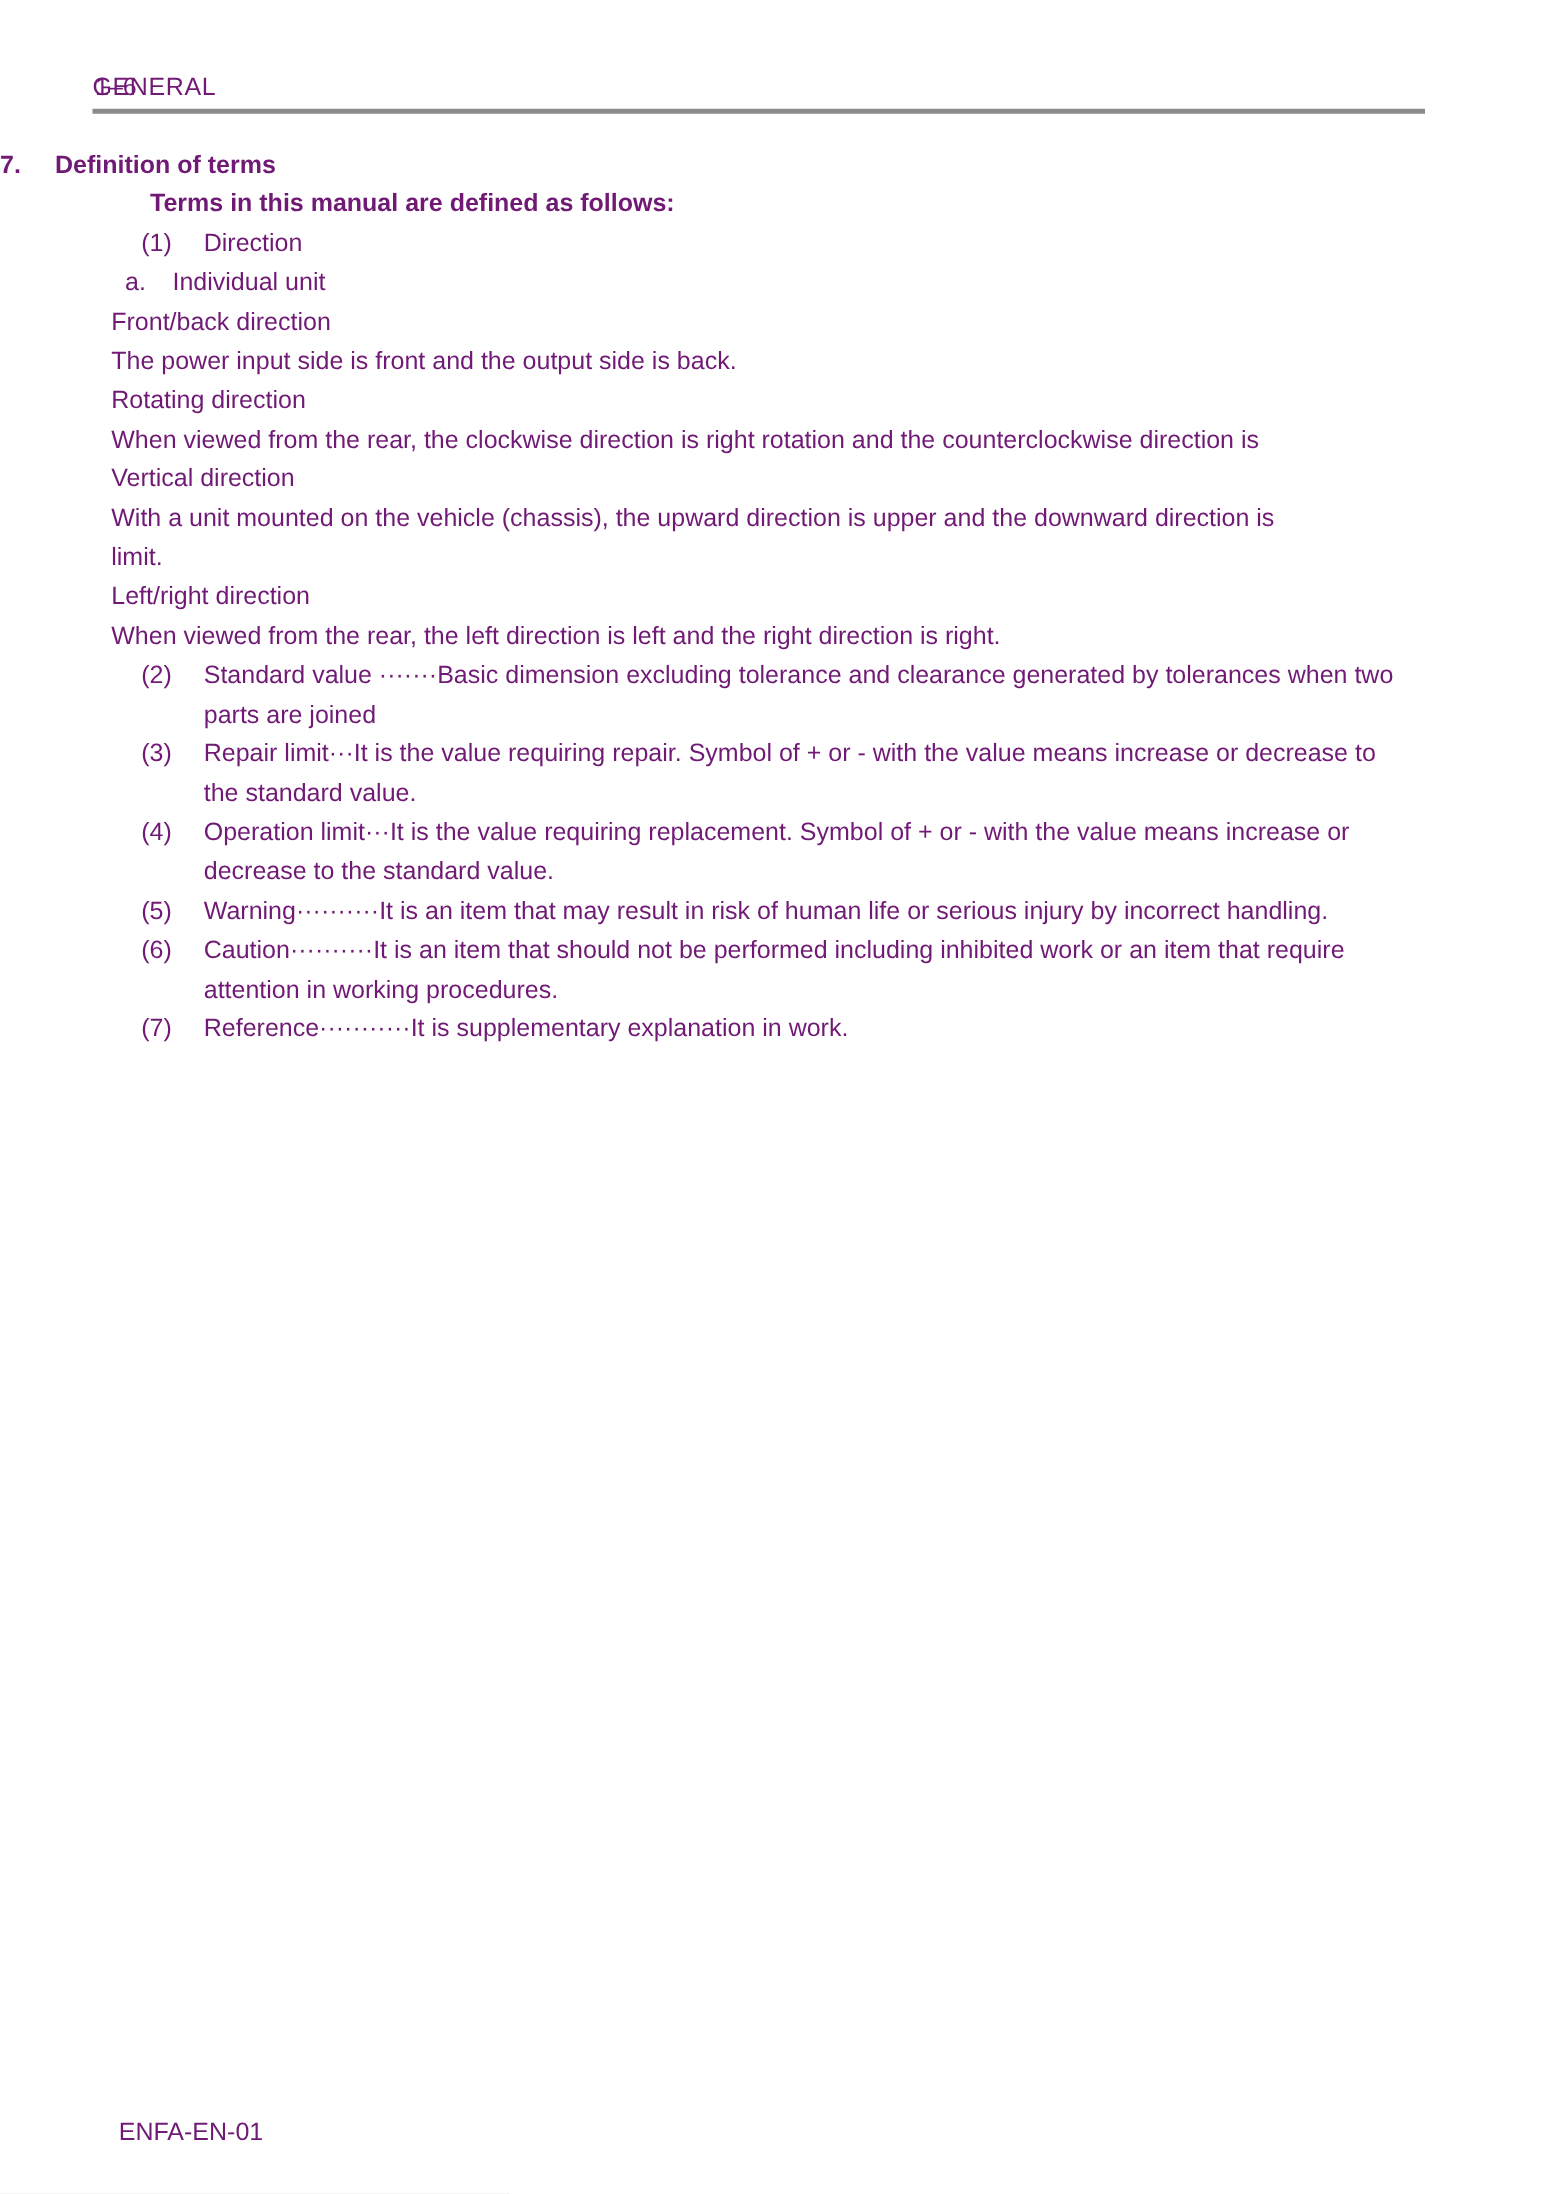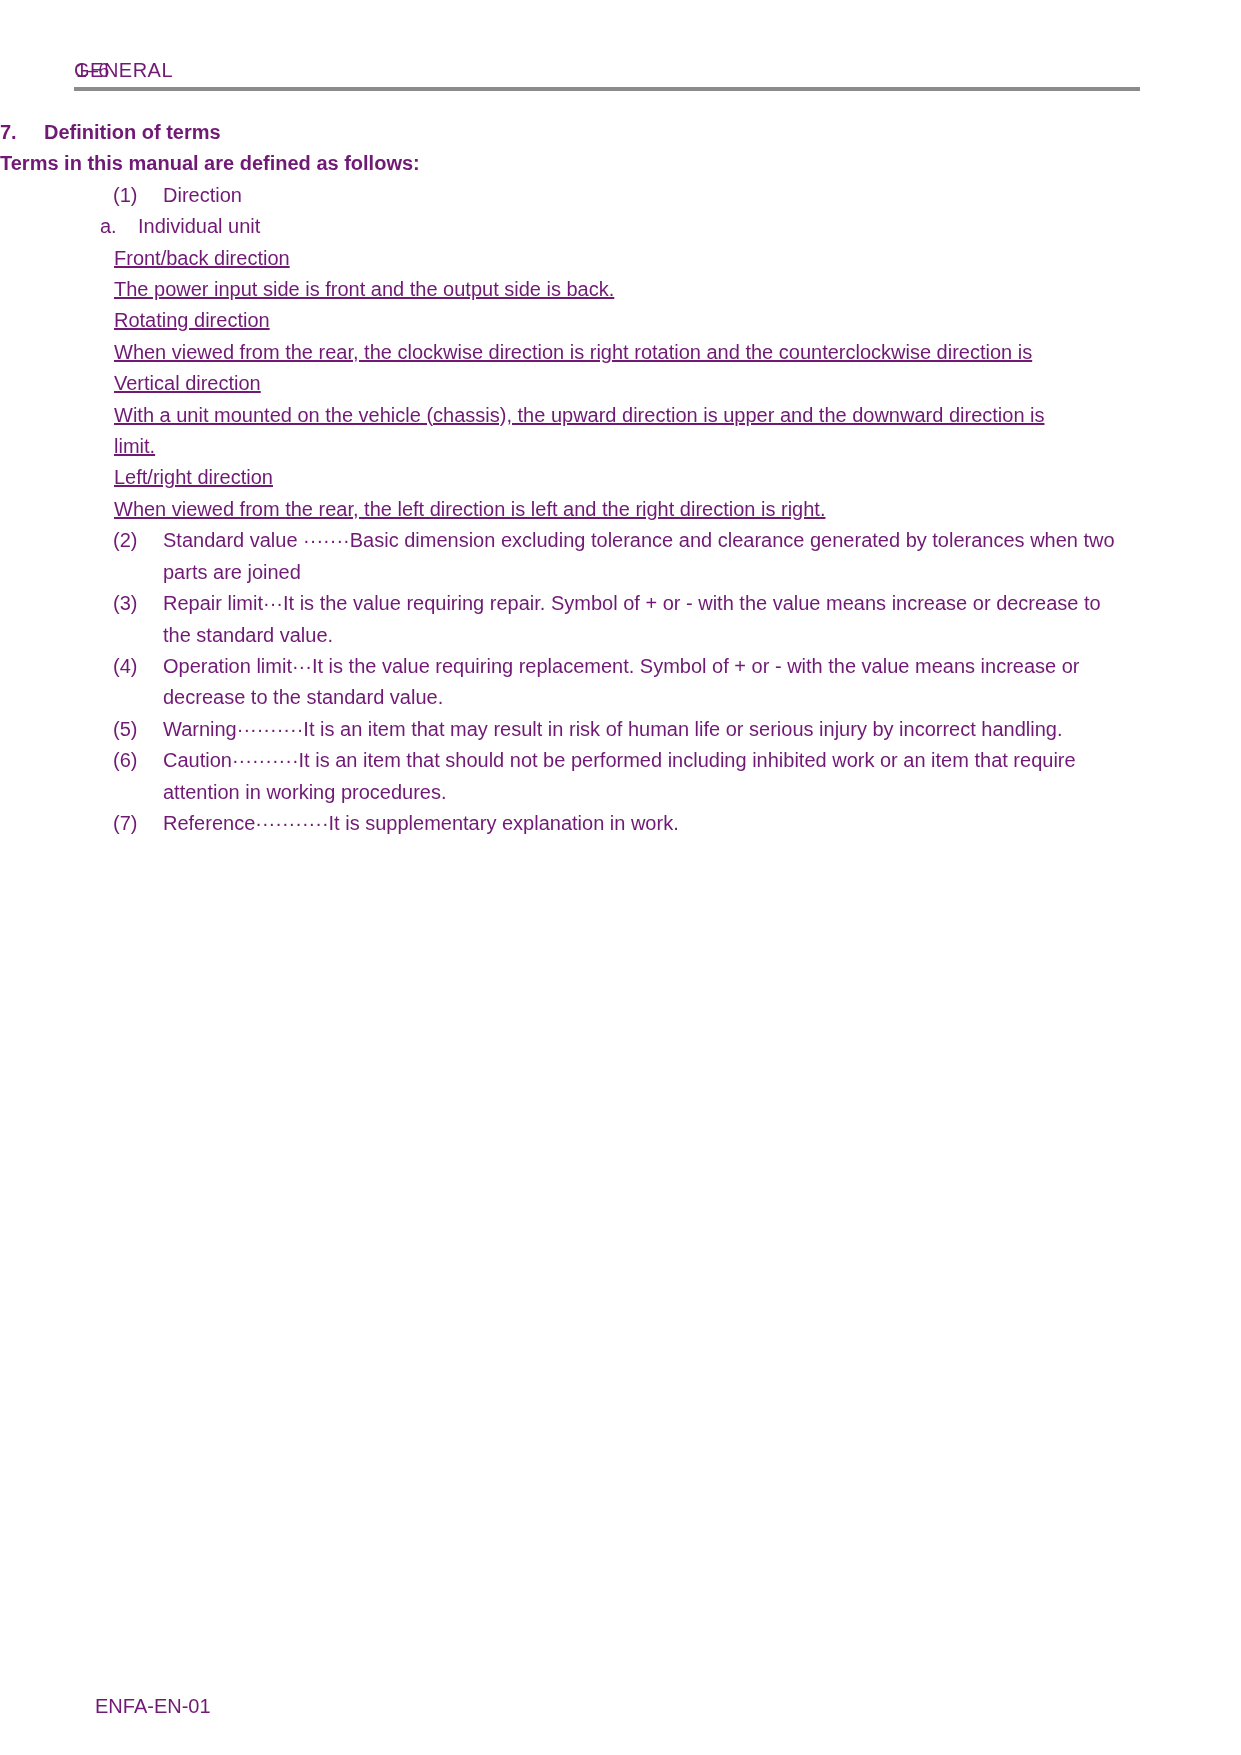--- a/index.html
+++ b/index.html
@@ -46,27 +46,27 @@
     width: 1241px;
   }
   .line {
     font-size: 20px;
     line-height: 31.4px;
     white-space: pre;
   }
   .bold { font-weight: bold; }
   .h-num   { }
   .h-num .m0 { display: inline-block; width: 44px; }
-  .h-sub   { }
+  .h-sub   { padding-left: 120px; }
   .l1      { padding-left: 113px; }
   .l1 .m1  { display: inline-block; width: 50px; }
   .l1b     { padding-left: 163px; }
   .l2      { padding-left: 100px; }
   .l2 .m2  { display: inline-block; width: 38px; }
-  .l2b     { padding-left: 114px; text-decoration: underline; }
+  .l2b     { padding-left: 89px; }
   
   .footer-code {
     position: absolute;
     left: 95px;
     top: 1694px;
     font-size: 20px;
     line-height: 24px;
   }
 </style>
 </head>

